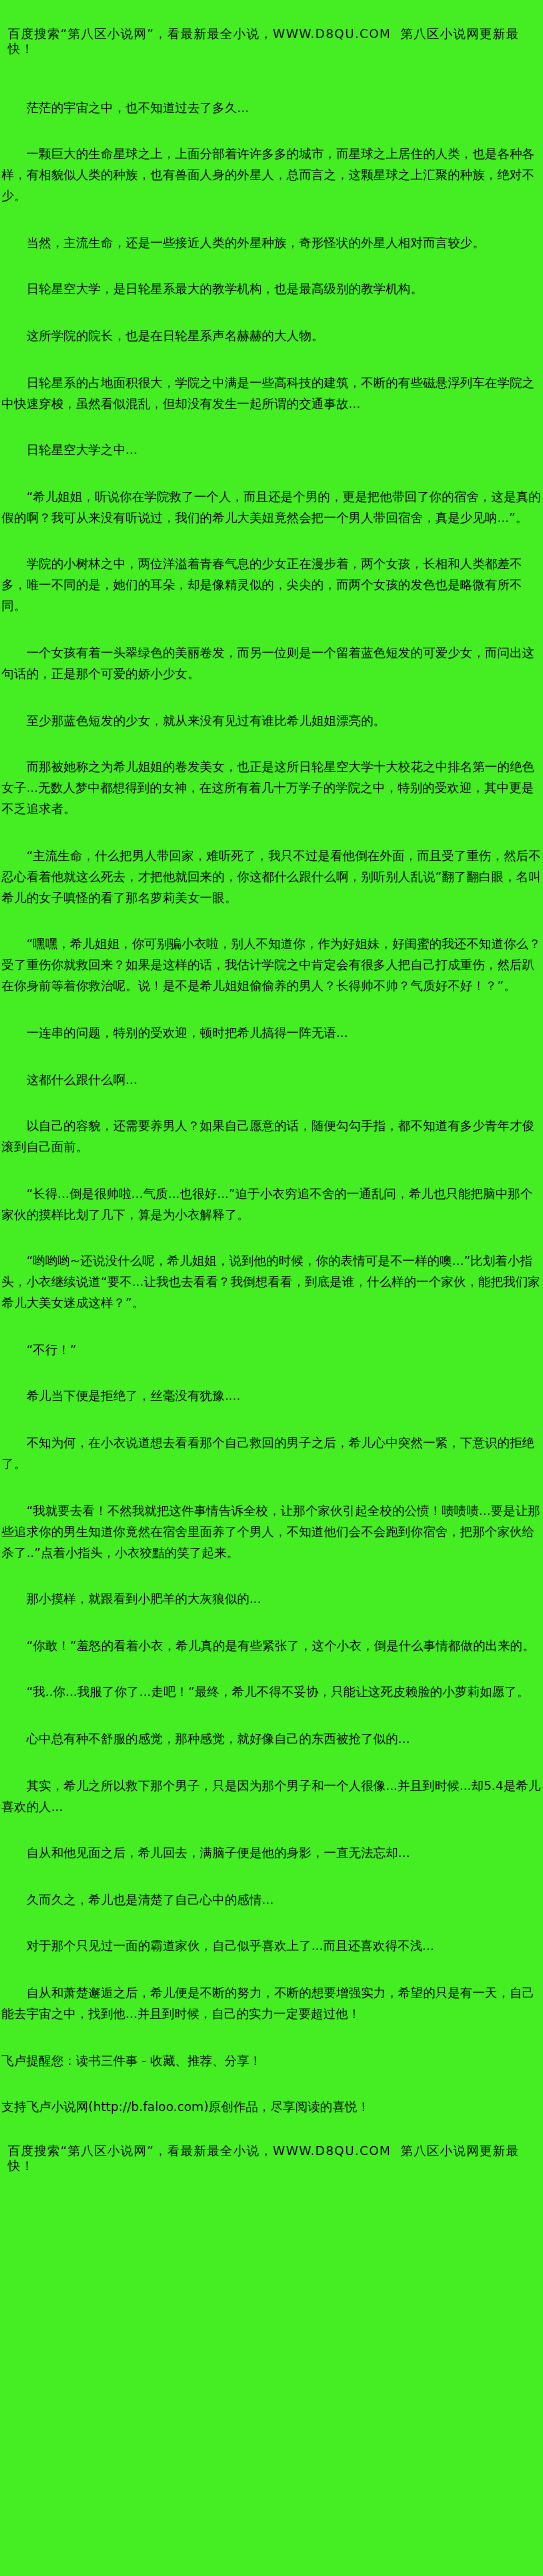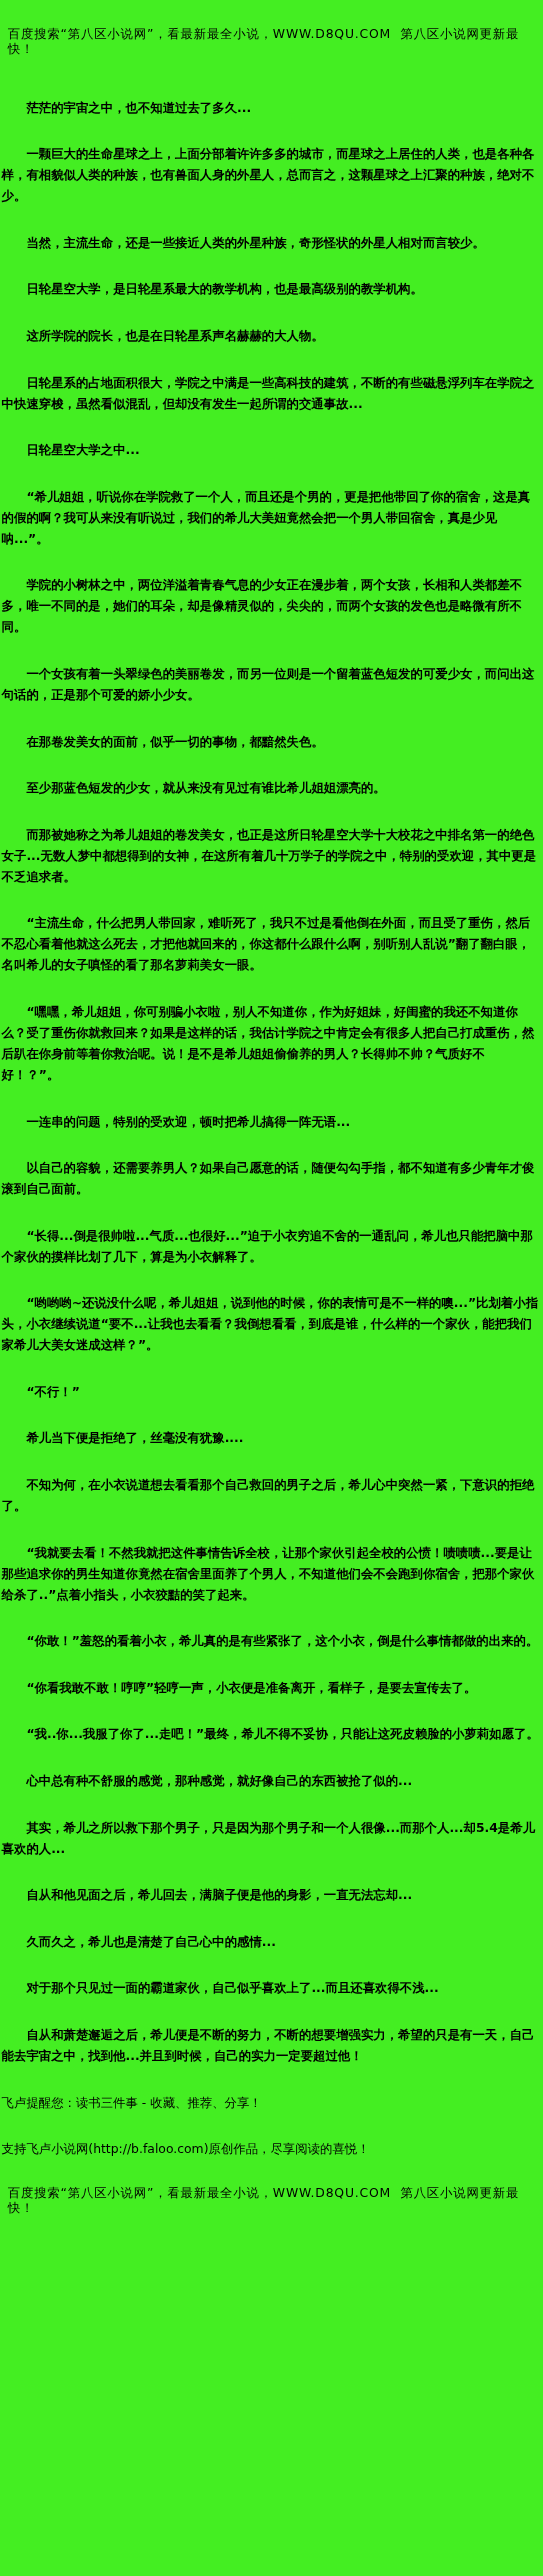--- a/index.html
+++ b/index.html
@@ -22,21 +22,20 @@
     padding-left: 6.2px;
     line-height: 15.5px;
     letter-spacing: 0.8px;
     white-space: pre-wrap;
   }
   .novel-body p {
     margin: 0 0 25.6px 0;
     line-height: 21px;
     text-indent: 2em;
     word-break: break-all;
-    font-weight: bold;
   }
   .footer-line {
     margin: 0 0 25.6px 0;
     line-height: 21px;
     text-indent: 0;
     word-break: break-all;
   }
   .promo-bottom {
     margin: 0;
     padding-left: 6.2px;
@@ -55,38 +54,38 @@
 <p>茫茫的宇宙之中，也不知道过去了多久...</p>
     <p>一颗巨大的生命星球之上，上面分部着许许多多的城市，而星球之上居住的人类，也是各种各样，有相貌似人类的种族，也有兽面人身的外星人，总而言之，这颗星球之上汇聚的种族，绝对不少。</p>
     <p>当然，主流生命，还是一些接近人类的外星种族，奇形怪状的外星人相对而言较少。</p>
     <p>日轮星空大学，是日轮星系最大的教学机构，也是最高级别的教学机构。</p>
     <p>这所学院的院长，也是在日轮星系声名赫赫的大人物。</p>
     <p>日轮星系的占地面积很大，学院之中满是一些高科技的建筑，不断的有些磁悬浮列车在学院之中快速穿梭，虽然看似混乱，但却没有发生一起所谓的交通事故...</p>
     <p>日轮星空大学之中...</p>
     <p>“希儿姐姐，听说你在学院救了一个人，而且还是个男的，更是把他带回了你的宿舍，这是真的假的啊？我可从来没有听说过，我们的希儿大美妞竟然会把一个男人带回宿舍，真是少见呐...”。</p>
     <p>学院的小树林之中，两位洋溢着青春气息的少女正在漫步着，两个女孩，长相和人类都差不多，唯一不同的是，她们的耳朵，却是像精灵似的，尖尖的，而两个女孩的发色也是略微有所不同。</p>
     <p>一个女孩有着一头翠绿色的美丽卷发，而另一位则是一个留着蓝色短发的可爱少女，而问出这句话的，正是那个可爱的娇小少女。</p>
-    <p>在那卷发美女的面前，似乎一切的事物，都黯然失色。</p>
     <p>至少那蓝色短发的少女，就从来没有见过有谁比希儿姐姐漂亮的。</p>
     <p>而那被她称之为希儿姐姐的卷发美女，也正是这所日轮星空大学十大校花之中排名第一的绝色女子...无数人梦中都想得到的女神，在这所有着几十万学子的学院之中，特别的受欢迎，其中更是不乏追求者。</p>
     <p>“主流生命，什么把男人带回家，难听死了，我只不过是看他倒在外面，而且受了重伤，然后不忍心看着他就这么死去，才把他就回来的，你这都什么跟什么啊，别听别人乱说”翻了翻白眼，名叫希儿的女子嗔怪的看了那名萝莉美女一眼。</p>
     <p>“嘿嘿，希儿姐姐，你可别骗小衣啦，别人不知道你，作为好姐妹，好闺蜜的我还不知道你么？受了重伤你就救回来？如果是这样的话，我估计学院之中肯定会有很多人把自己打成重伤，然后趴在你身前等着你救治呢。说！是不是希儿姐姐偷偷养的男人？长得帅不帅？气质好不好！？”。</p>
     <p>一连串的问题，特别的受欢迎，顿时把希儿搞得一阵无语...</p>
+    <p>这都什么跟什么啊...</p>
     <p>以自己的容貌，还需要养男人？如果自己愿意的话，随便勾勾手指，都不知道有多少青年才俊滚到自己面前。</p>
     <p>“长得...倒是很帅啦...气质...也很好...”迫于小衣穷追不舍的一通乱问，希儿也只能把脑中那个家伙的摸样比划了几下，算是为小衣解释了。</p>
     <p>“哟哟哟~还说没什么呢，希儿姐姐，说到他的时候，你的表情可是不一样的噢...”比划着小指头，小衣继续说道“要不...让我也去看看？我倒想看看，到底是谁，什么样的一个家伙，能把我们家希儿大美女迷成这样？”。</p>
     <p>“不行！”</p>
     <p>希儿当下便是拒绝了，丝毫没有犹豫....</p>
     <p>不知为何，在小衣说道想去看看那个自己救回的男子之后，希儿心中突然一紧，下意识的拒绝了。</p>
     <p>“我就要去看！不然我就把这件事情告诉全校，让那个家伙引起全校的公愤！啧啧啧...要是让那些追求你的男生知道你竟然在宿舍里面养了个男人，不知道他们会不会跑到你宿舍，把那个家伙给杀了..”点着小指头，小衣狡黠的笑了起来。</p>
+    <p>那小摸样，就跟看到小肥羊的大灰狼似的...</p>
     <p>“你敢！”羞怒的看着小衣，希儿真的是有些紧张了，这个小衣，倒是什么事情都做的出来的。</p>
-    <p>“你看我敢不敢！哼哼”轻哼一声，小衣便是准备离开，看样子，是要去宣传去了。</p>
     <p>“我..你...我服了你了...走吧！”最终，希儿不得不妥协，只能让这死皮赖脸的小萝莉如愿了。</p>
     <p>心中总有种不舒服的感觉，那种感觉，就好像自己的东西被抢了似的...</p>
-    <p>其实，希儿之所以救下那个男子，只是因为那个男子和一个人很像...而那个人...却5.4是希儿喜欢的人...</p>
+    <p>其实，希儿之所以救下那个男子，只是因为那个男子和一个人很像...并且到时候...却5.4是希儿喜欢的人...</p>
     <p>自从和他见面之后，希儿回去，满脑子便是他的身影，一直无法忘却...</p>
     <p>久而久之，希儿也是清楚了自己心中的感情...</p>
     <p>对于那个只见过一面的霸道家伙，自己似乎喜欢上了...而且还喜欢得不浅...</p>
     <p>自从和萧楚邂逅之后，希儿便是不断的努力，不断的想要增强实力，希望的只是有一天，自己能去宇宙之中，找到他...并且到时候，自己的实力一定要超过他！</p>
   </div>
 
 <div class="footer-line">飞卢提醒您：读书三件事 - 收藏、推荐、分享！</div>
 
 <div class="footer-line">支持飞卢小说网(http://b.faloo.com)原创作品，尽享阅读的喜悦！</div>
 

